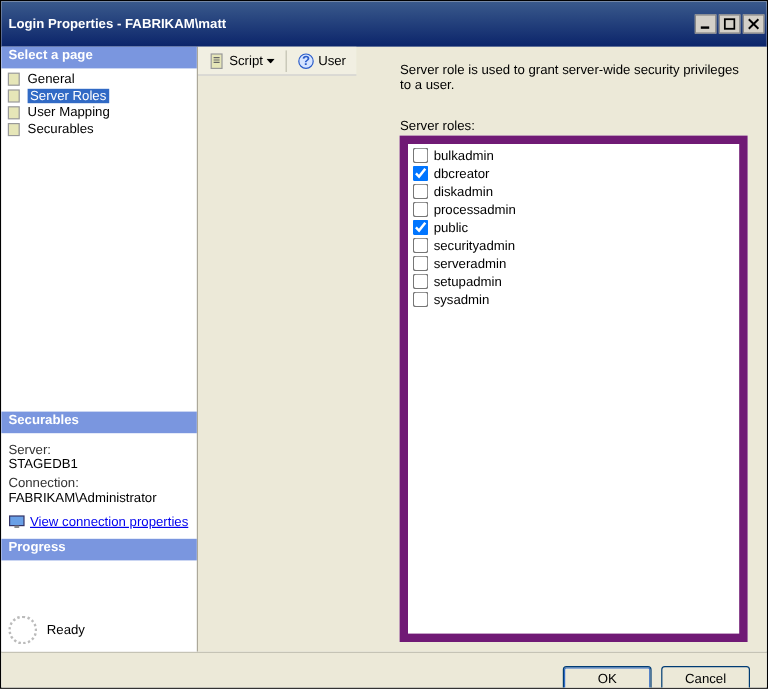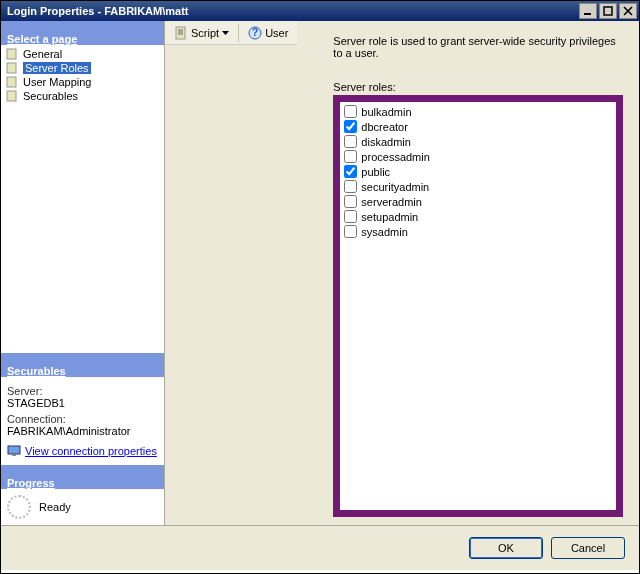--- a/index.html
+++ b/index.html
@@ -1,20 +1,20 @@
 <!DOCTYPE html>
 <html><head>
 <meta charset="utf-8">
 <style>
   * { box-sizing: border-box; font-family: Tahoma, Arial, sans-serif; font-size: 11px; }
   html, body { margin: 0; padding: 0; }
   body { background: #fff; width: 640px; height: 574px; overflow: hidden; border: 1px solid #000; }
   
   .titlebar {
-    height: 20px; background: linear-gradient(#3a5a8c,#0b246a);
+    height: 38px; background: linear-gradient(#3a5a8c,#0b246a);
     color: #fff; display: flex; align-items: center; padding: 0 2px 0 6px;
     font-weight: bold;
   }
   .titlebar-text { flex: 1; }
   .title-btns { display: flex; gap: 0; }
   .title-btn {
     width: 18px; height: 16px; background: #d4d0c8; border: 1px solid #888;
     display: flex; align-items: center; justify-content: center; margin-left: 2px;
     color: #000; font-weight: bold; font-size: 10px;
   }
@@ -22,35 +22,35 @@
   
   .content {
     display: flex; height: 505px; border-bottom: 1px solid #aca899;
   }
   .sidebar {
     width: 164px; background: #fff; border-right: 1px solid #aca899;
     display: flex; flex-direction: column;
   }
   .side-header {
     background: #7a96df; color: #fff; font-weight: bold;
-    padding: 12px 6px; height: 18px; text-decoration: underline;
+    padding: 1px 6px; height: 18px;
   }
   .side-list { padding: 2px 0; flex: 0 0 auto; }
   .side-item {
     display: flex; align-items: center; padding: 1px 4px; cursor: default; gap: 4px;
   }
   .side-item.selected span.lbl { background: #316ac5; color: #fff; padding: 0 2px; }
   .side-icon { width: 14px; height: 12px; }
   .side-spacer { flex: 1; }
   .conn-box { padding: 4px 6px 8px 6px; }
   .conn-label { color: #333; margin-top: 4px; }
   .conn-val { color: #000; margin-bottom: 4px; }
   .link-row { display: flex; align-items: center; gap: 4px; margin-top: 8px; }
   .link-row a { color: #0000ee; text-decoration: underline; cursor: pointer; }
-  .prog-row { display: flex; align-items: center; gap: 8px; padding: 6px; }
+  .prog-row { display: flex; align-items: center; gap: 8px; padding: 6px; margin-top: 40px; }
   .prog-circle {
     width: 24px; height: 24px; border: 2px dotted #bbb; border-radius: 50%;
   }
   
   .main {
     flex: 1; background: #ece9d8; display: flex; flex-direction: row;
   }
   .toolbar {
     height: 24px; background: #f1efe2; border-bottom: 1px solid #ccc;
     display: flex; align-items: center; padding: 0 4px; gap: 2px;

